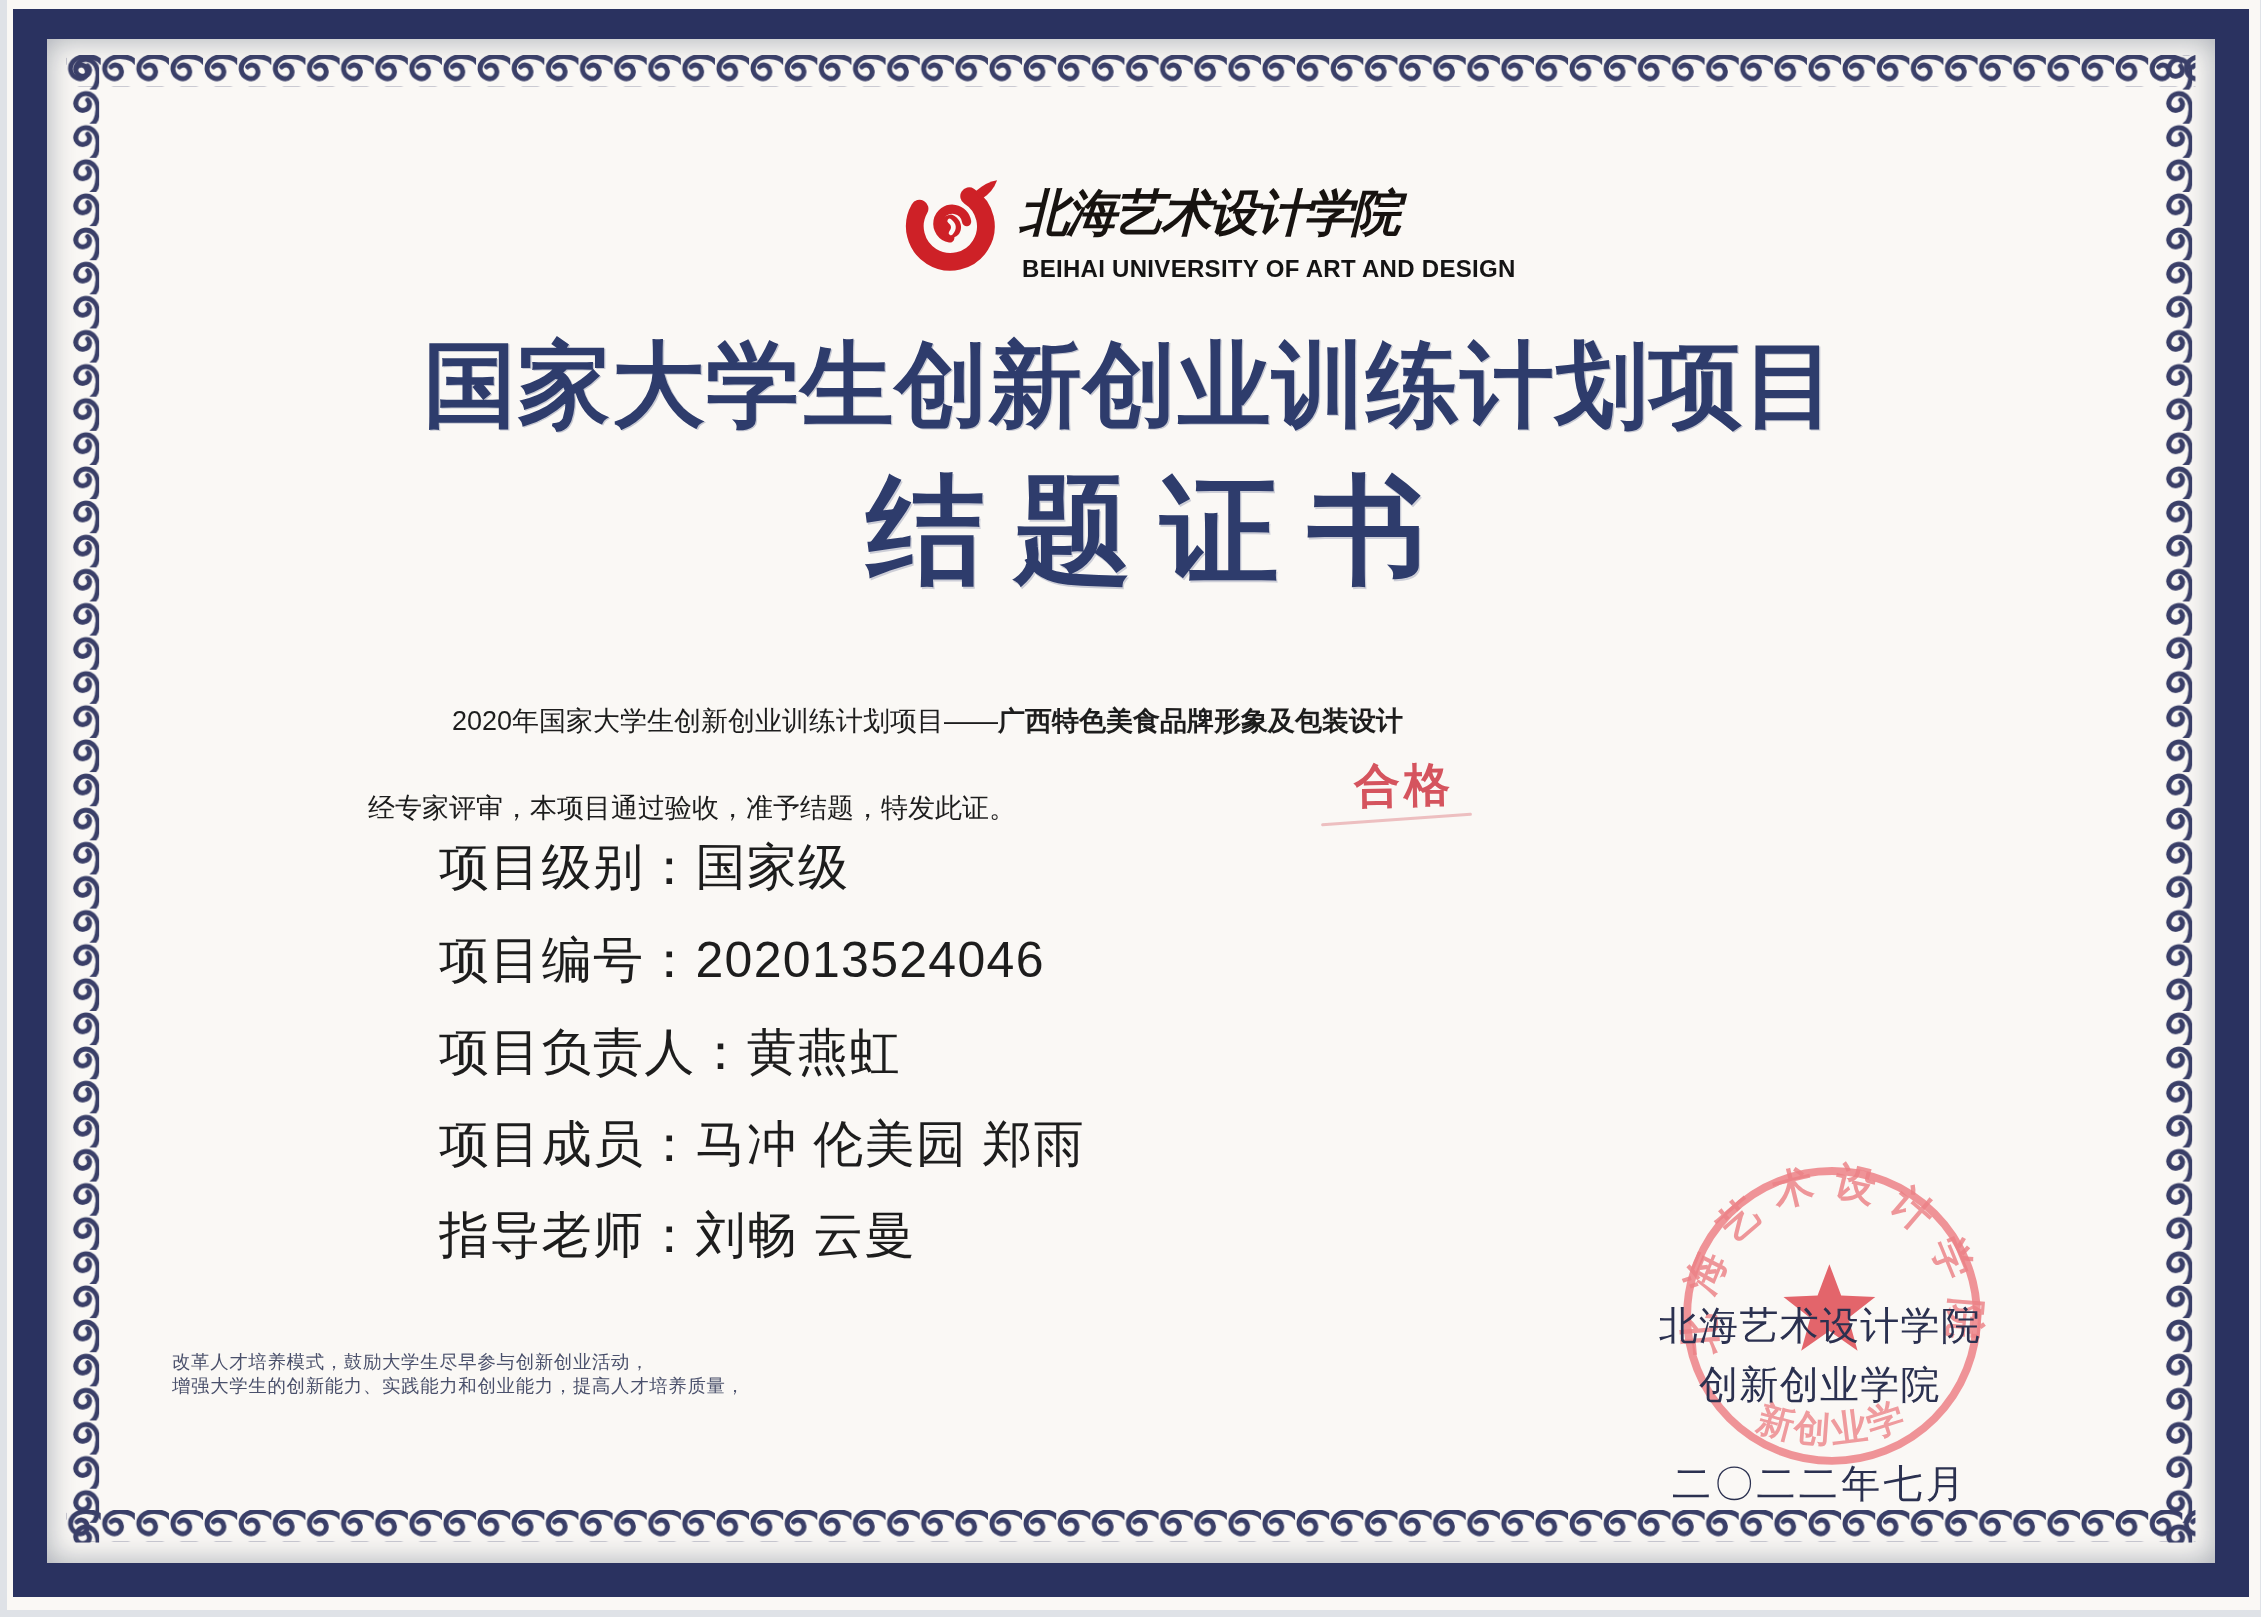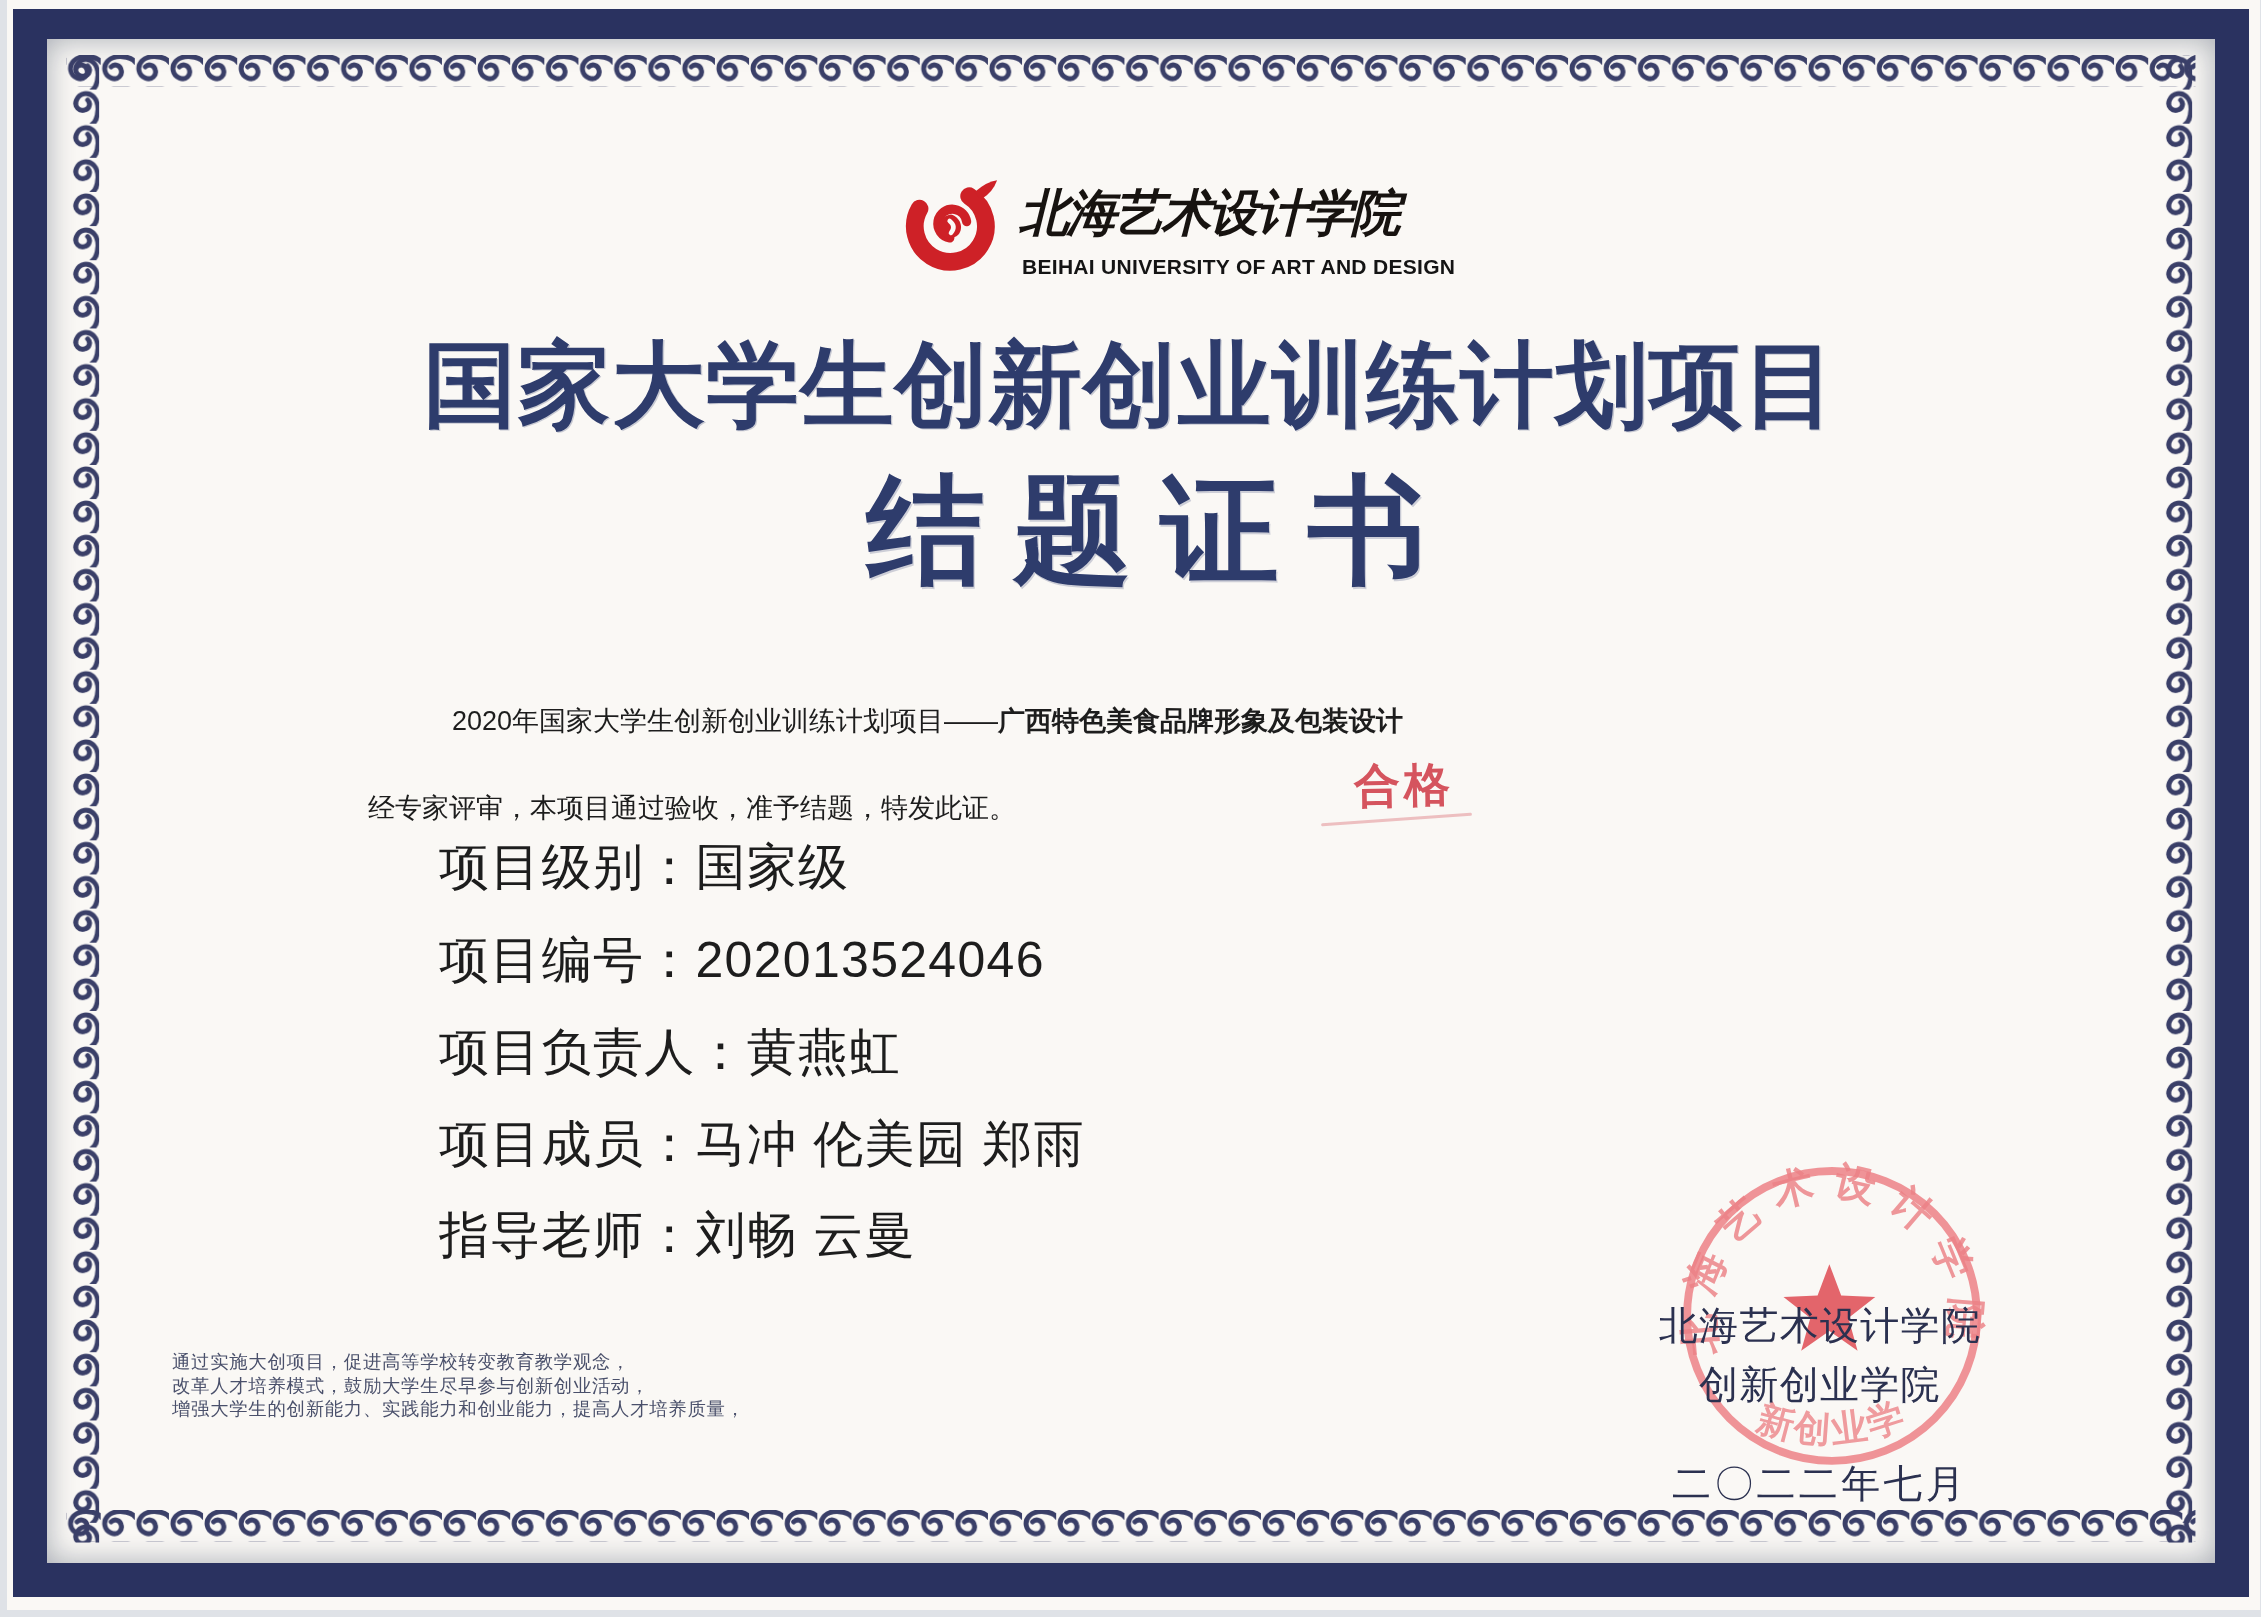--- a/index.html
+++ b/index.html
@@ -32,21 +32,21 @@
   
   .logo-mark{position:absolute;left:897px;top:175px;}
   .logo-cn{
     position:absolute;left:1019px;top:180px;width:368px;
     font-family:"Liberation Serif","DejaVu Serif",serif;
     font-size:50px;font-weight:700;font-style:italic;
     letter-spacing:-2.6px;color:#171310;white-space:nowrap;
   }
   .logo-en{
     position:absolute;left:1022px;top:255px;width:368px;
-    font-size:21px;font-weight:700;color:#141414;letter-spacing:0.3px;white-space:nowrap;
+    font-size:24px;font-weight:700;color:#141414;letter-spacing:0.3px;white-space:nowrap;
   }
 
   .title-1{
     position:absolute;left:0;top:323px;width:100%;text-align:center;
     font-family:"Liberation Serif","DejaVu Serif",serif;
     font-size:93px;font-weight:700;letter-spacing:1.3px;
     color:var(--title-navy,#2e3c6c);
     text-shadow:1.3px 1.3px 0 rgba(46,60,108,.25);
     white-space:nowrap;
   }
@@ -155,21 +155,20 @@
 <div class="grade">合格</div>
 <div class="grade-underline"></div>
 
 <div class="detail d0">项目级别：国家级</div>
 <div class="detail d1">项目编号：202013524046</div>
 <div class="detail d2">项目负责人：黄燕虹</div>
 <div class="detail d3">项目成员：马冲 伦美园 郑雨</div>
 <div class="detail d4">指导老师：刘畅 云曼</div>
 
 <div class="footnote">
-  <div>通过实施大创项目，促进高等学校转变教育教学观念，</div>
   <div>改革人才培养模式，鼓励大学生尽早参与创新创业活动，</div>
   <div>增强大学生的创新能力、实践能力和创业能力，提高人才培养质量，</div>
 </div>
 
 <svg class="seal-svg" width="328" height="341" viewBox="0 0 500 520">
   <circle cx="250" cy="250" r="221" fill="none" stroke="var(--seal-red,#ec8186)" stroke-width="12" opacity="0.85"></circle>
   <polygon opacity="0.8" fill="var(--seal-star-red,#dd4048)" points="246,171 264,219 316,221 275,253 289,303 246,273 203,303 217,253 176,221 228,219"></polygon>
   <defs>
     <path id="sealArcTop" d="M111,367 A182,182 0 1 1 389,367" fill="none"></path>
     <path id="sealArcBottom" d="M128,420 Q250,466 372,414" fill="none"></path>

